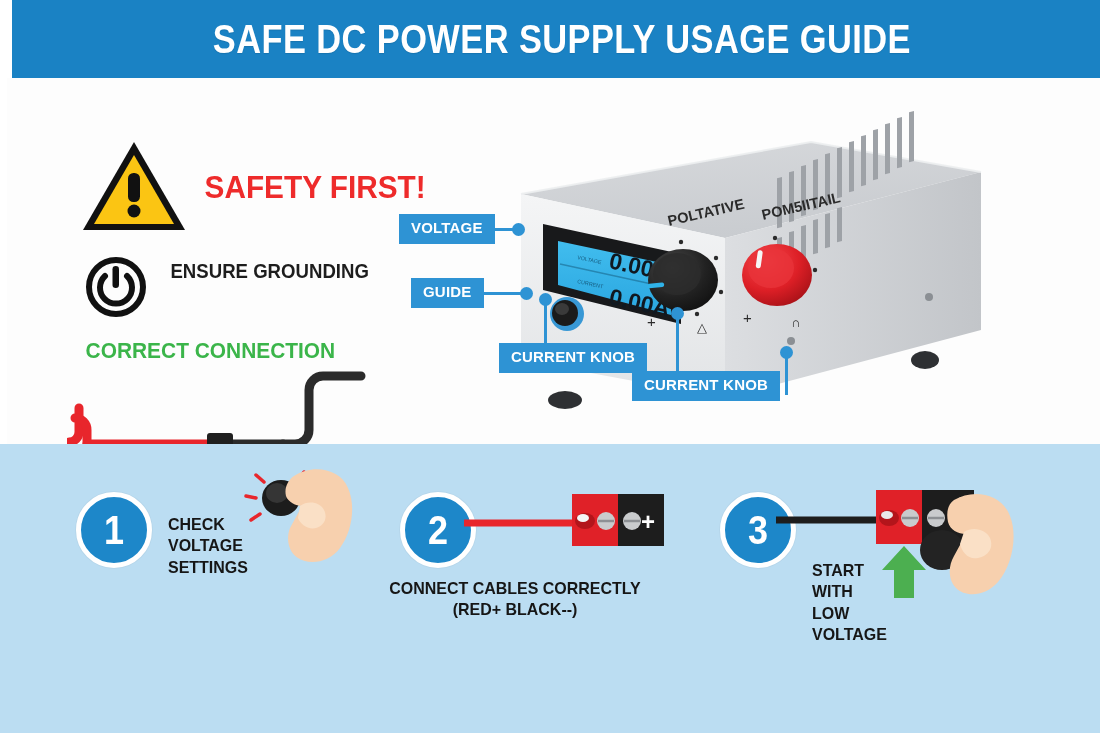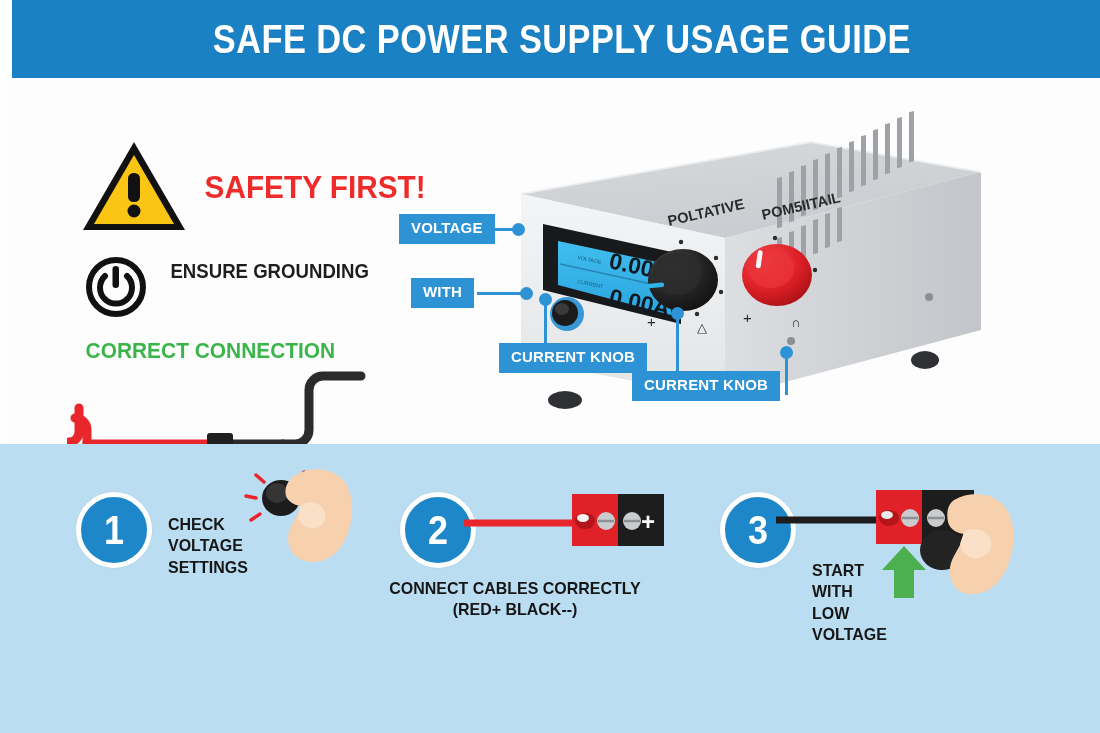--- a/index.html
+++ b/index.html
@@ -256,21 +256,21 @@
       <text x="318" y="225" font-family="'Liberation Sans', sans-serif" font-size="15" fill="#2b2b2b">+</text>
       <text x="366" y="229" font-family="'Liberation Sans', sans-serif" font-size="13" fill="#2b2b2b">∩</text>
       <text x="338" y="122" font-family="'Liberation Sans', sans-serif" font-size="14.5" font-weight="bold" fill="#2b2b2b" transform="rotate(-13 338 122)">POM5IITAIL</text>
     </g>
   </svg>
 
   <div class="callout" style="left:392px; top:136px;">VOLTAGE</div>
   <div class="lead-line" style="left:474px; top:150px; width:36px; height:3px;"></div>
   <div class="lead-dot" style="left:505px; top:145px;"></div>
 
-  <div class="callout" style="left:404px; top:200px;">WITH</div>
+  <div class="callout" style="left:404px; top:200px;">GUIDE</div>
   <div class="lead-line" style="left:470px; top:214px; width:48px; height:3px;"></div>
   <div class="lead-dot" style="left:513px; top:209px;"></div>
 
   <div class="callout" style="left:492px; top:265px;">CURRENT
 KNOB</div>
   <div class="lead-line" style="left:537px; top:222px; width:3px; height:45px;"></div>
   <div class="lead-dot" style="left:532px; top:215px;"></div>
 
   <div class="callout" style="left:625px; top:293px;">CURRENT
 KNOB</div>

